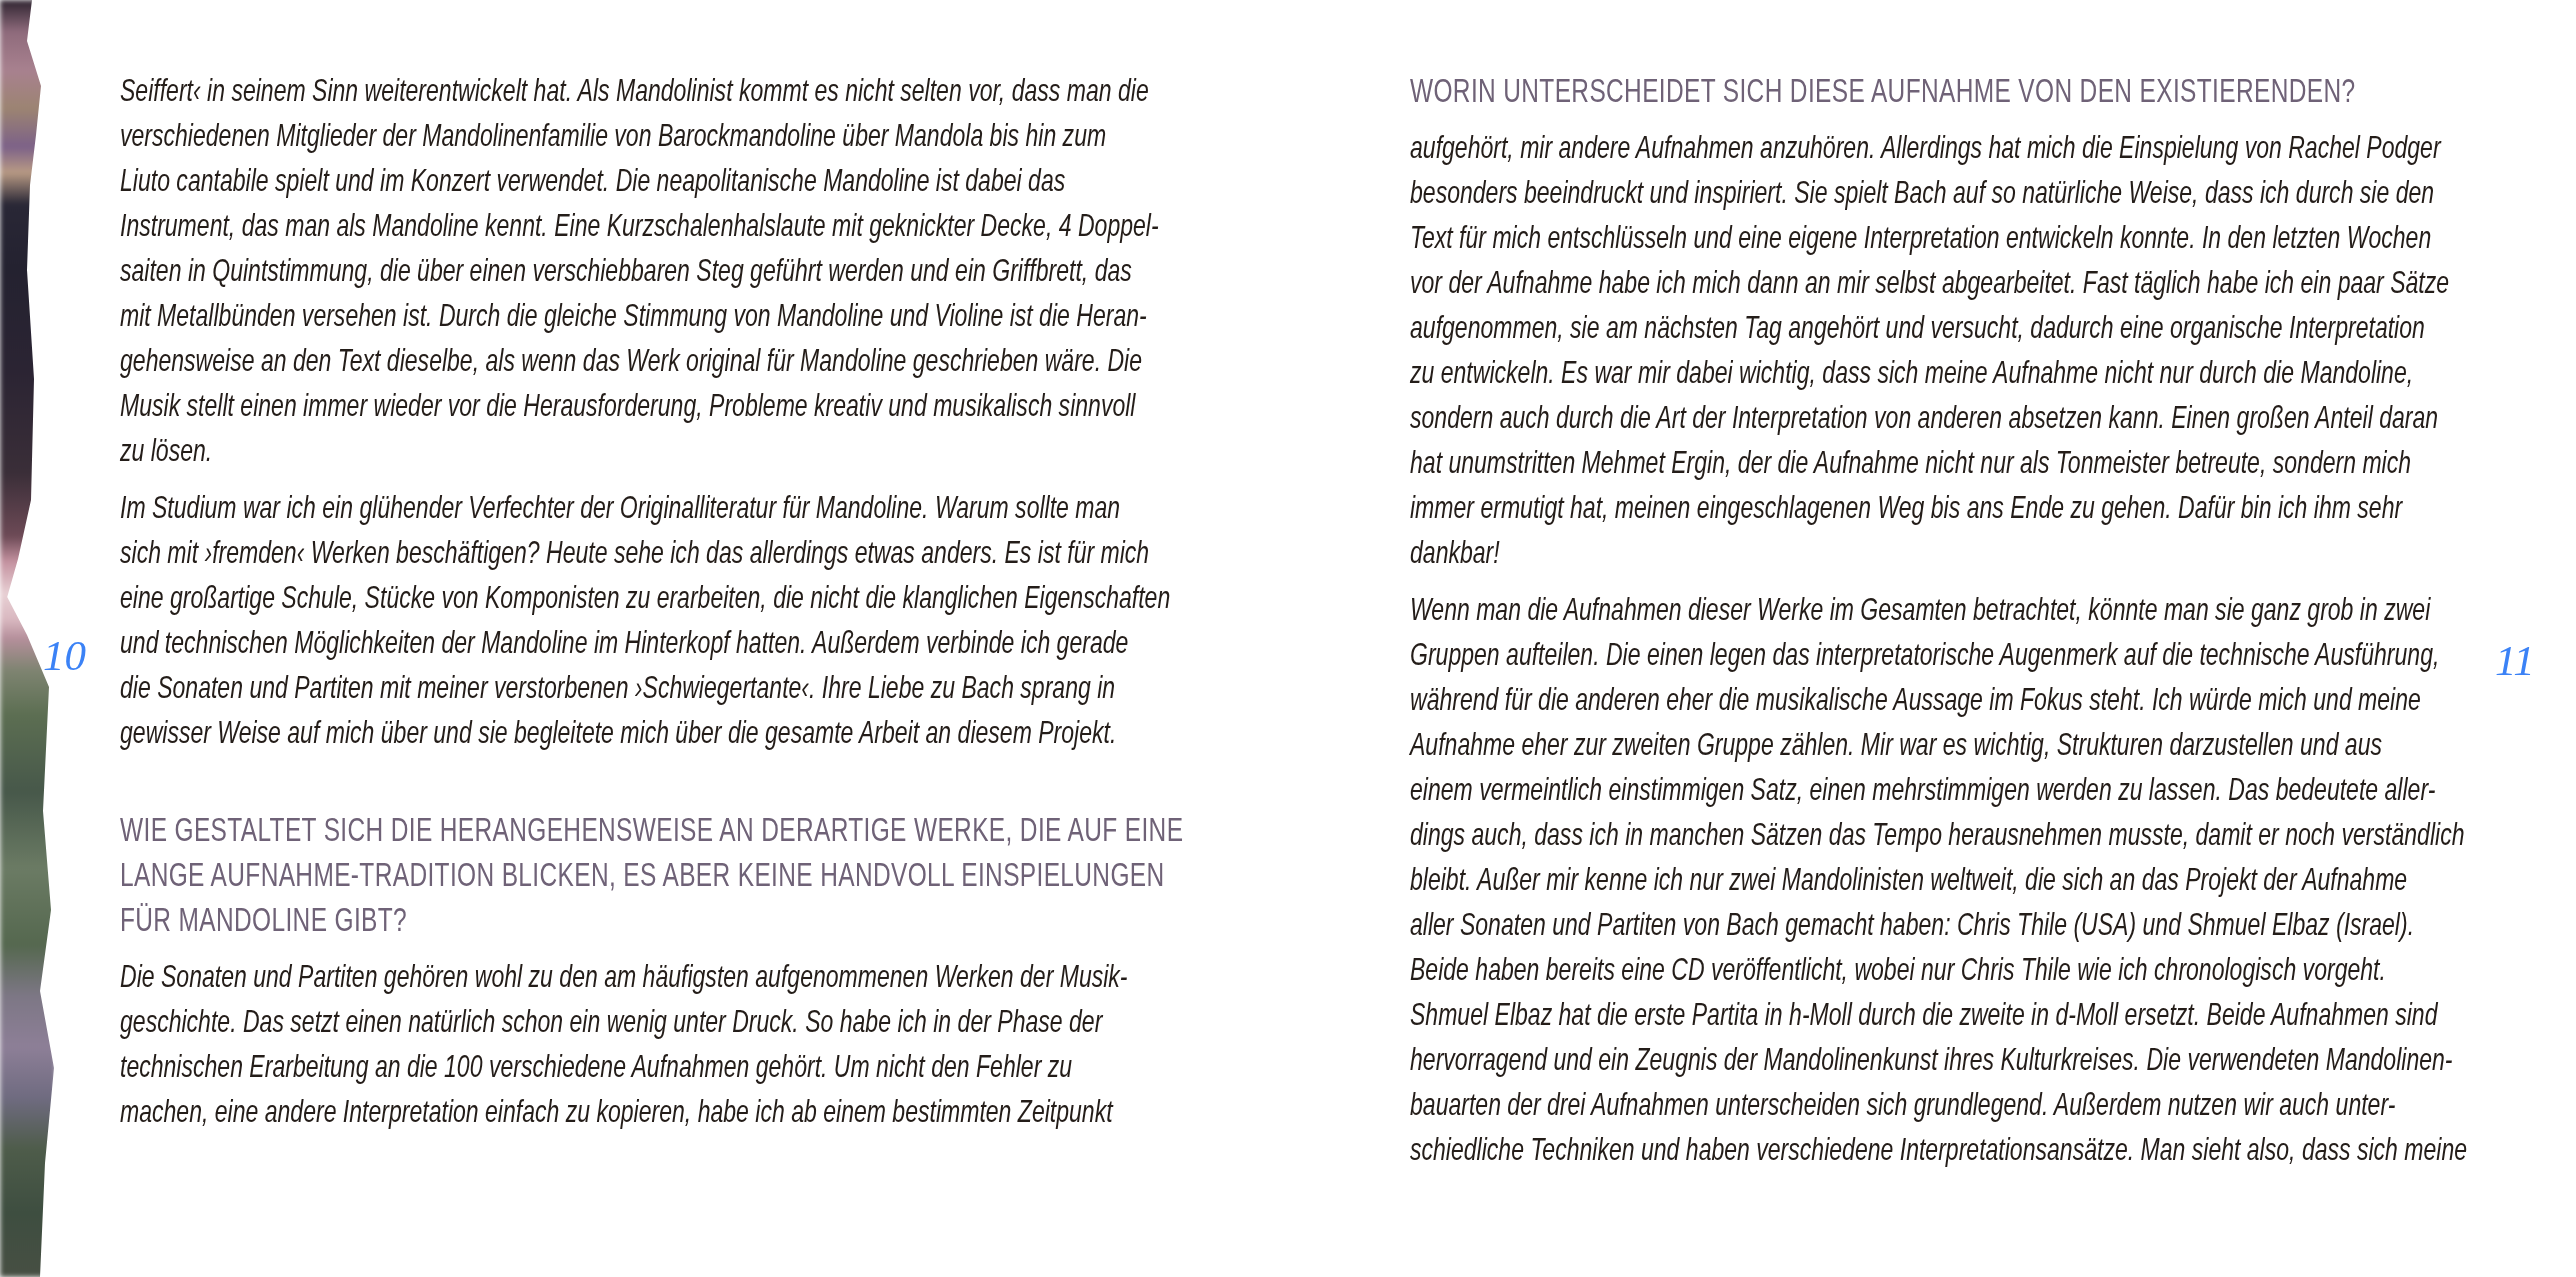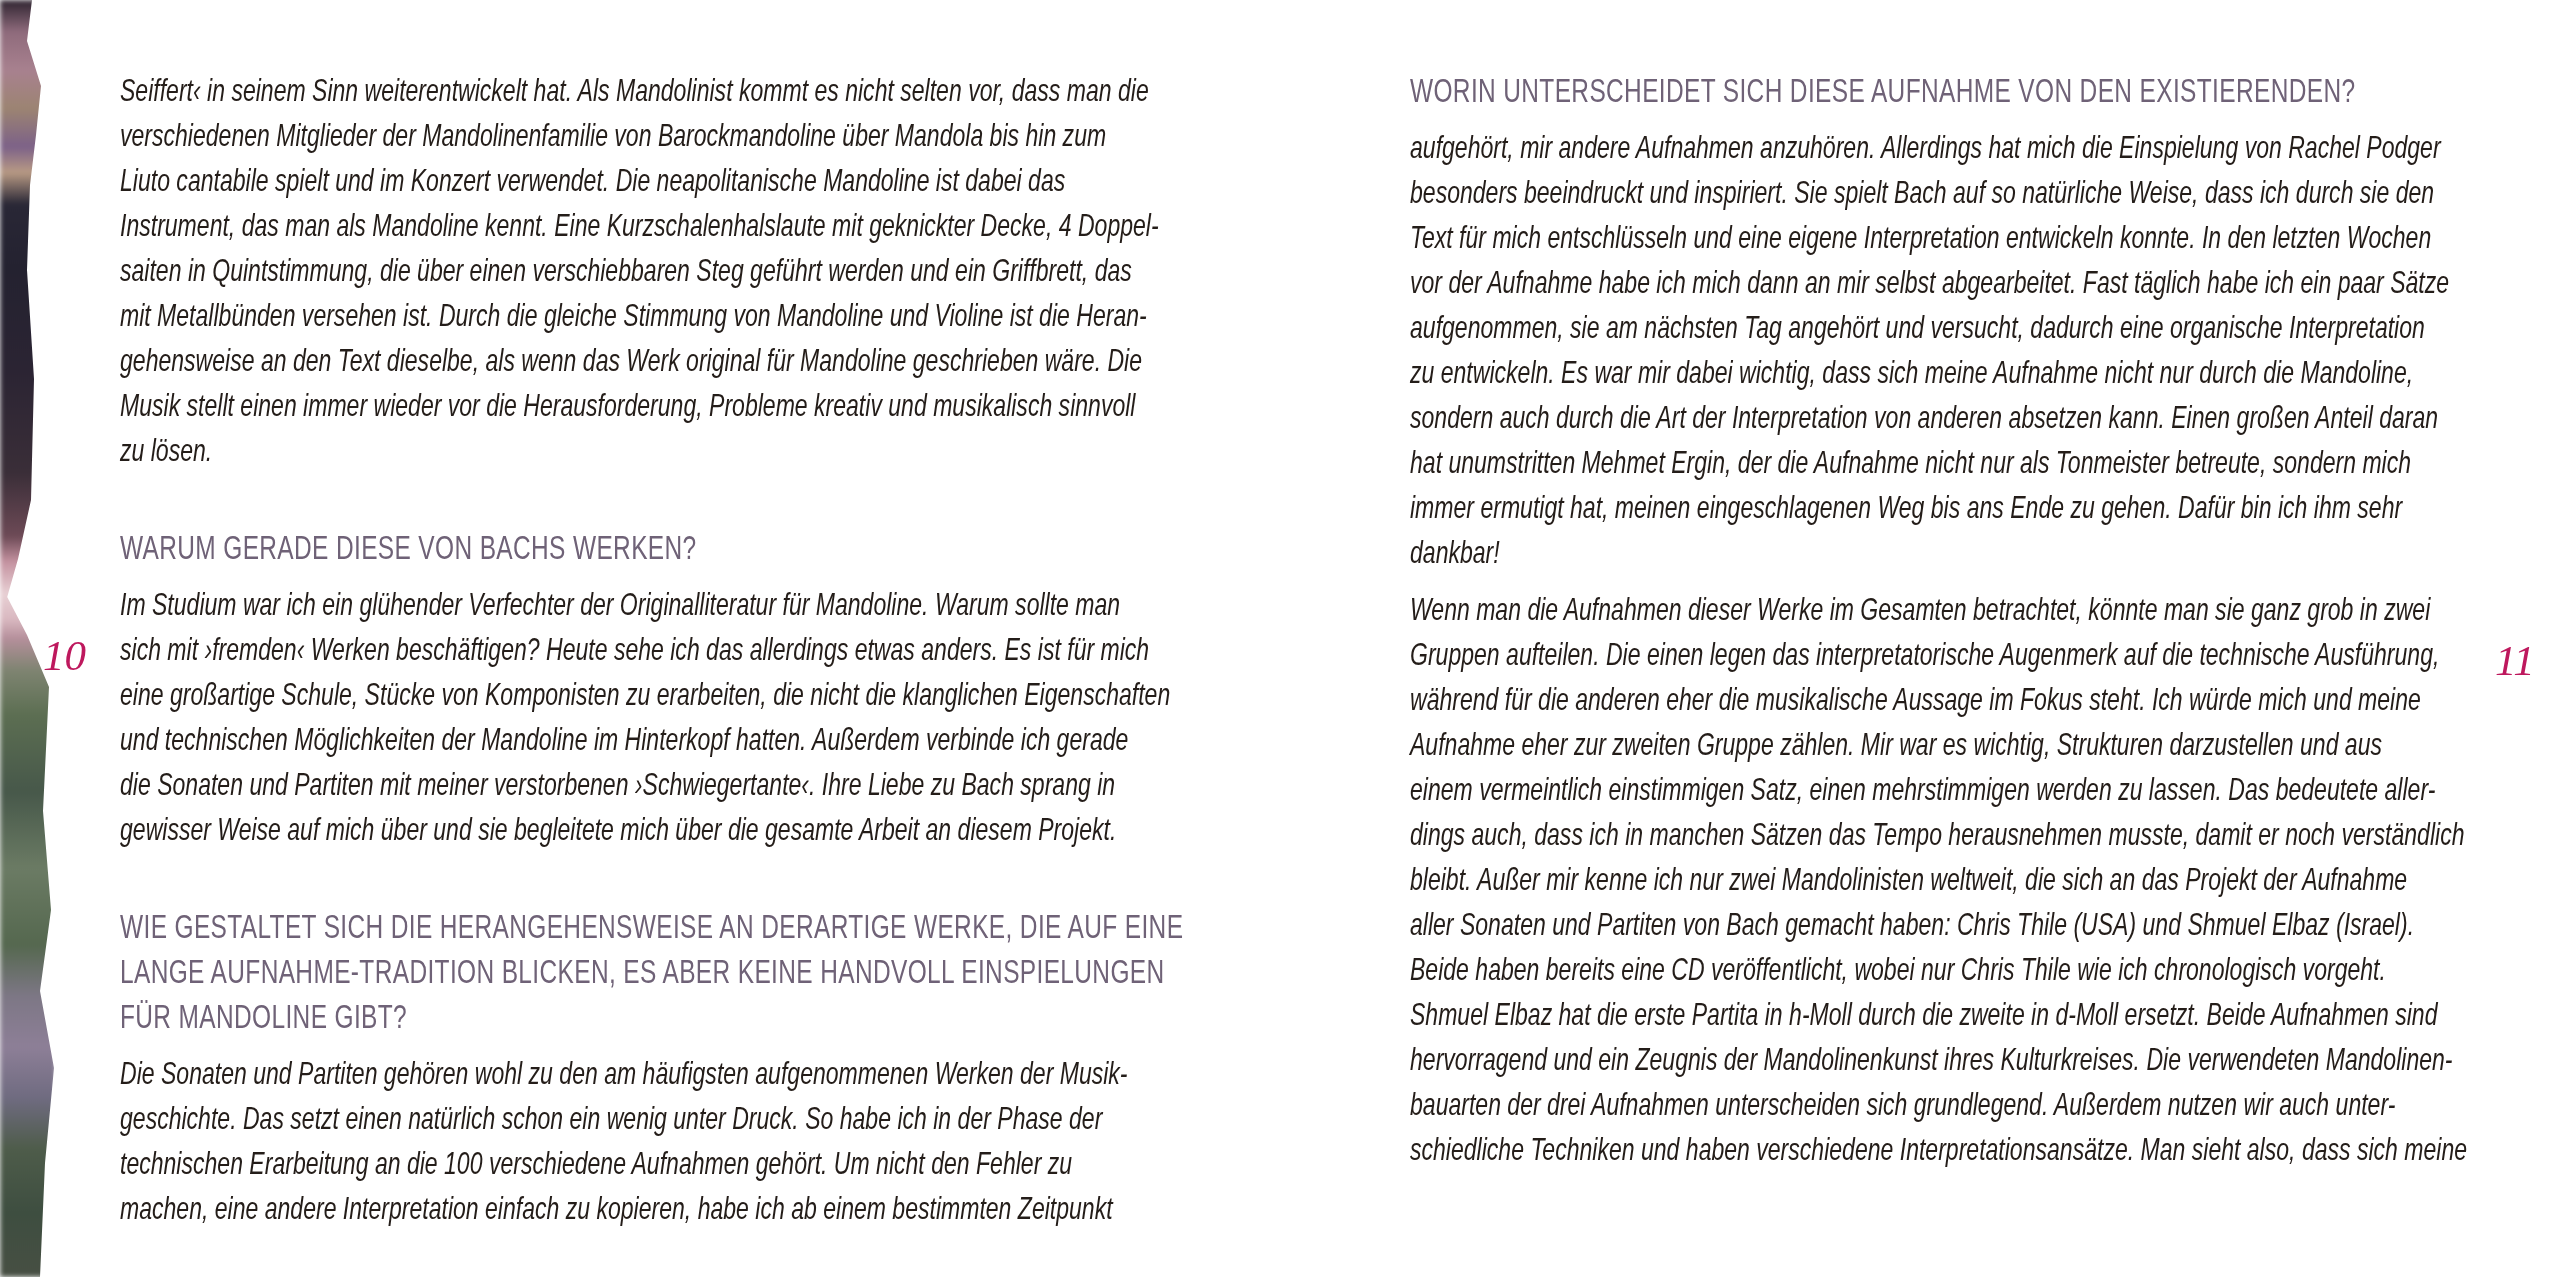--- a/index.html
+++ b/index.html
@@ -87,21 +87,21 @@
   }
   .block.heading { margin-top: 52px; }
   .block.paragraph { margin-top: 12px; }
   .block:first-child { margin-top: 0 !important; }
 
   .page-number {
     position: absolute;
     font-family: "Liberation Serif", serif;
     font-style: italic;
     font-size: 43px;
-    color: #be185d;
+    color: #3b82f6;
   }
   #page-number-left  { left: 43px;   top: 631px; }
   #page-number-right { left: 2495px; top: 636px; }
 </style>
 </head>
 <body>
 
 <div class="spread">
 
   <div class="artwork"></div>
@@ -113,23 +113,20 @@
         <div class="block paragraph">
           <div class="line">Seiffert‹ in seinem Sinn weiterentwickelt hat. Als Mandolinist kommt es nicht selten vor, dass man die</div>
           <div class="line">verschiedenen Mitglieder der Mandolinenfamilie von Barockmandoline über Mandola bis hin zum</div>
           <div class="line">Liuto cantabile spielt und im Konzert verwendet. Die neapolitanische Mandoline ist dabei das</div>
           <div class="line">Instrument, das man als Mandoline kennt. Eine Kurzschalenhalslaute mit geknickter Decke, 4 Doppel-</div>
           <div class="line">saiten in Quintstimmung, die über einen verschiebbaren Steg geführt werden und ein Griffbrett, das</div>
           <div class="line">mit Metallbünden versehen ist. Durch die gleiche Stimmung von Mandoline und Violine ist die Heran-</div>
           <div class="line">gehensweise an den Text dieselbe, als wenn das Werk original für Mandoline geschrieben wäre. Die</div>
           <div class="line">Musik stellt einen immer wieder vor die Herausforderung, Probleme kreativ und musikalisch sinnvoll</div>
           <div class="line">zu lösen.</div>
-        </div>
-        <div class="block heading">
-          <div class="line">WARUM GERADE DIESE VON BACHS WERKEN?</div>
         </div>
         <div class="block paragraph">
           <div class="line">Im Studium war ich ein glühender Verfechter der Originalliteratur für Mandoline. Warum sollte man</div>
           <div class="line">sich mit ›fremden‹ Werken beschäftigen? Heute sehe ich das allerdings etwas anders. Es ist für mich</div>
           <div class="line">eine großartige Schule, Stücke von Komponisten zu erarbeiten, die nicht die klanglichen Eigenschaften</div>
           <div class="line">und technischen Möglichkeiten der Mandoline im Hinterkopf hatten. Außerdem verbinde ich gerade</div>
           <div class="line">die Sonaten und Partiten mit meiner verstorbenen ›Schwiegertante‹. Ihre Liebe zu Bach sprang in</div>
           <div class="line">gewisser Weise auf mich über und sie begleitete mich über die gesamte Arbeit an diesem Projekt.</div>
         </div>
         <div class="block heading">

